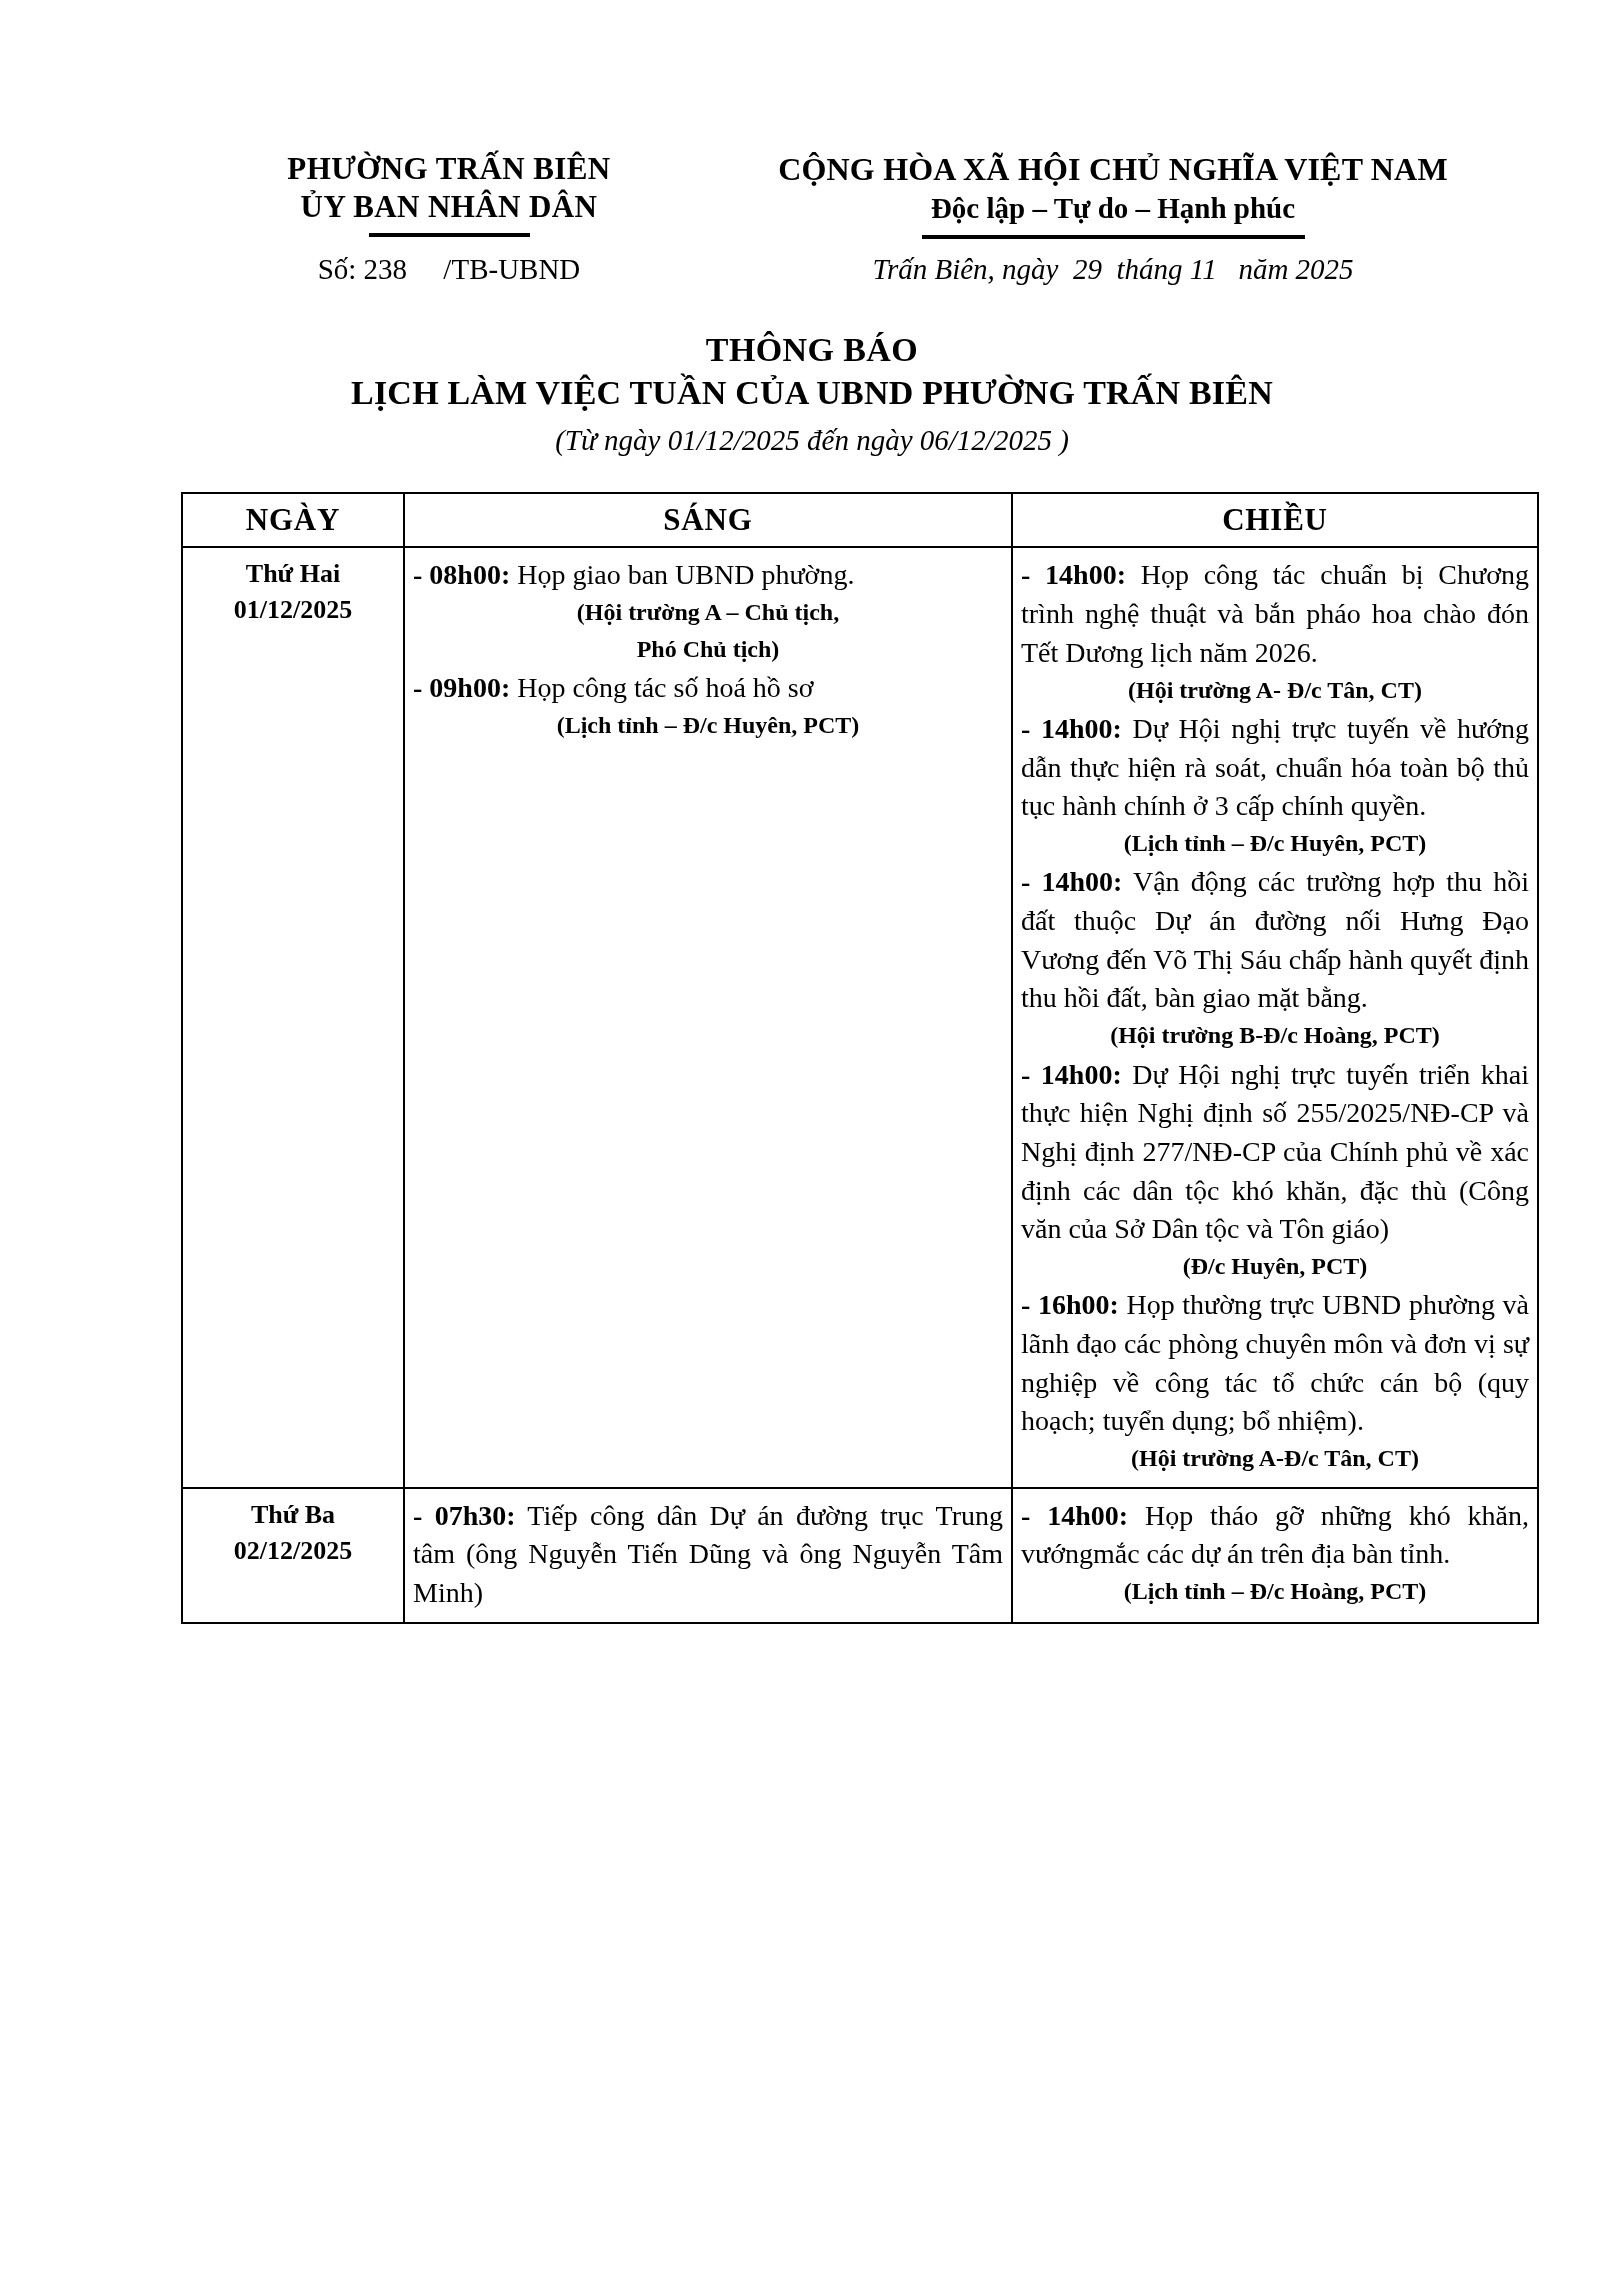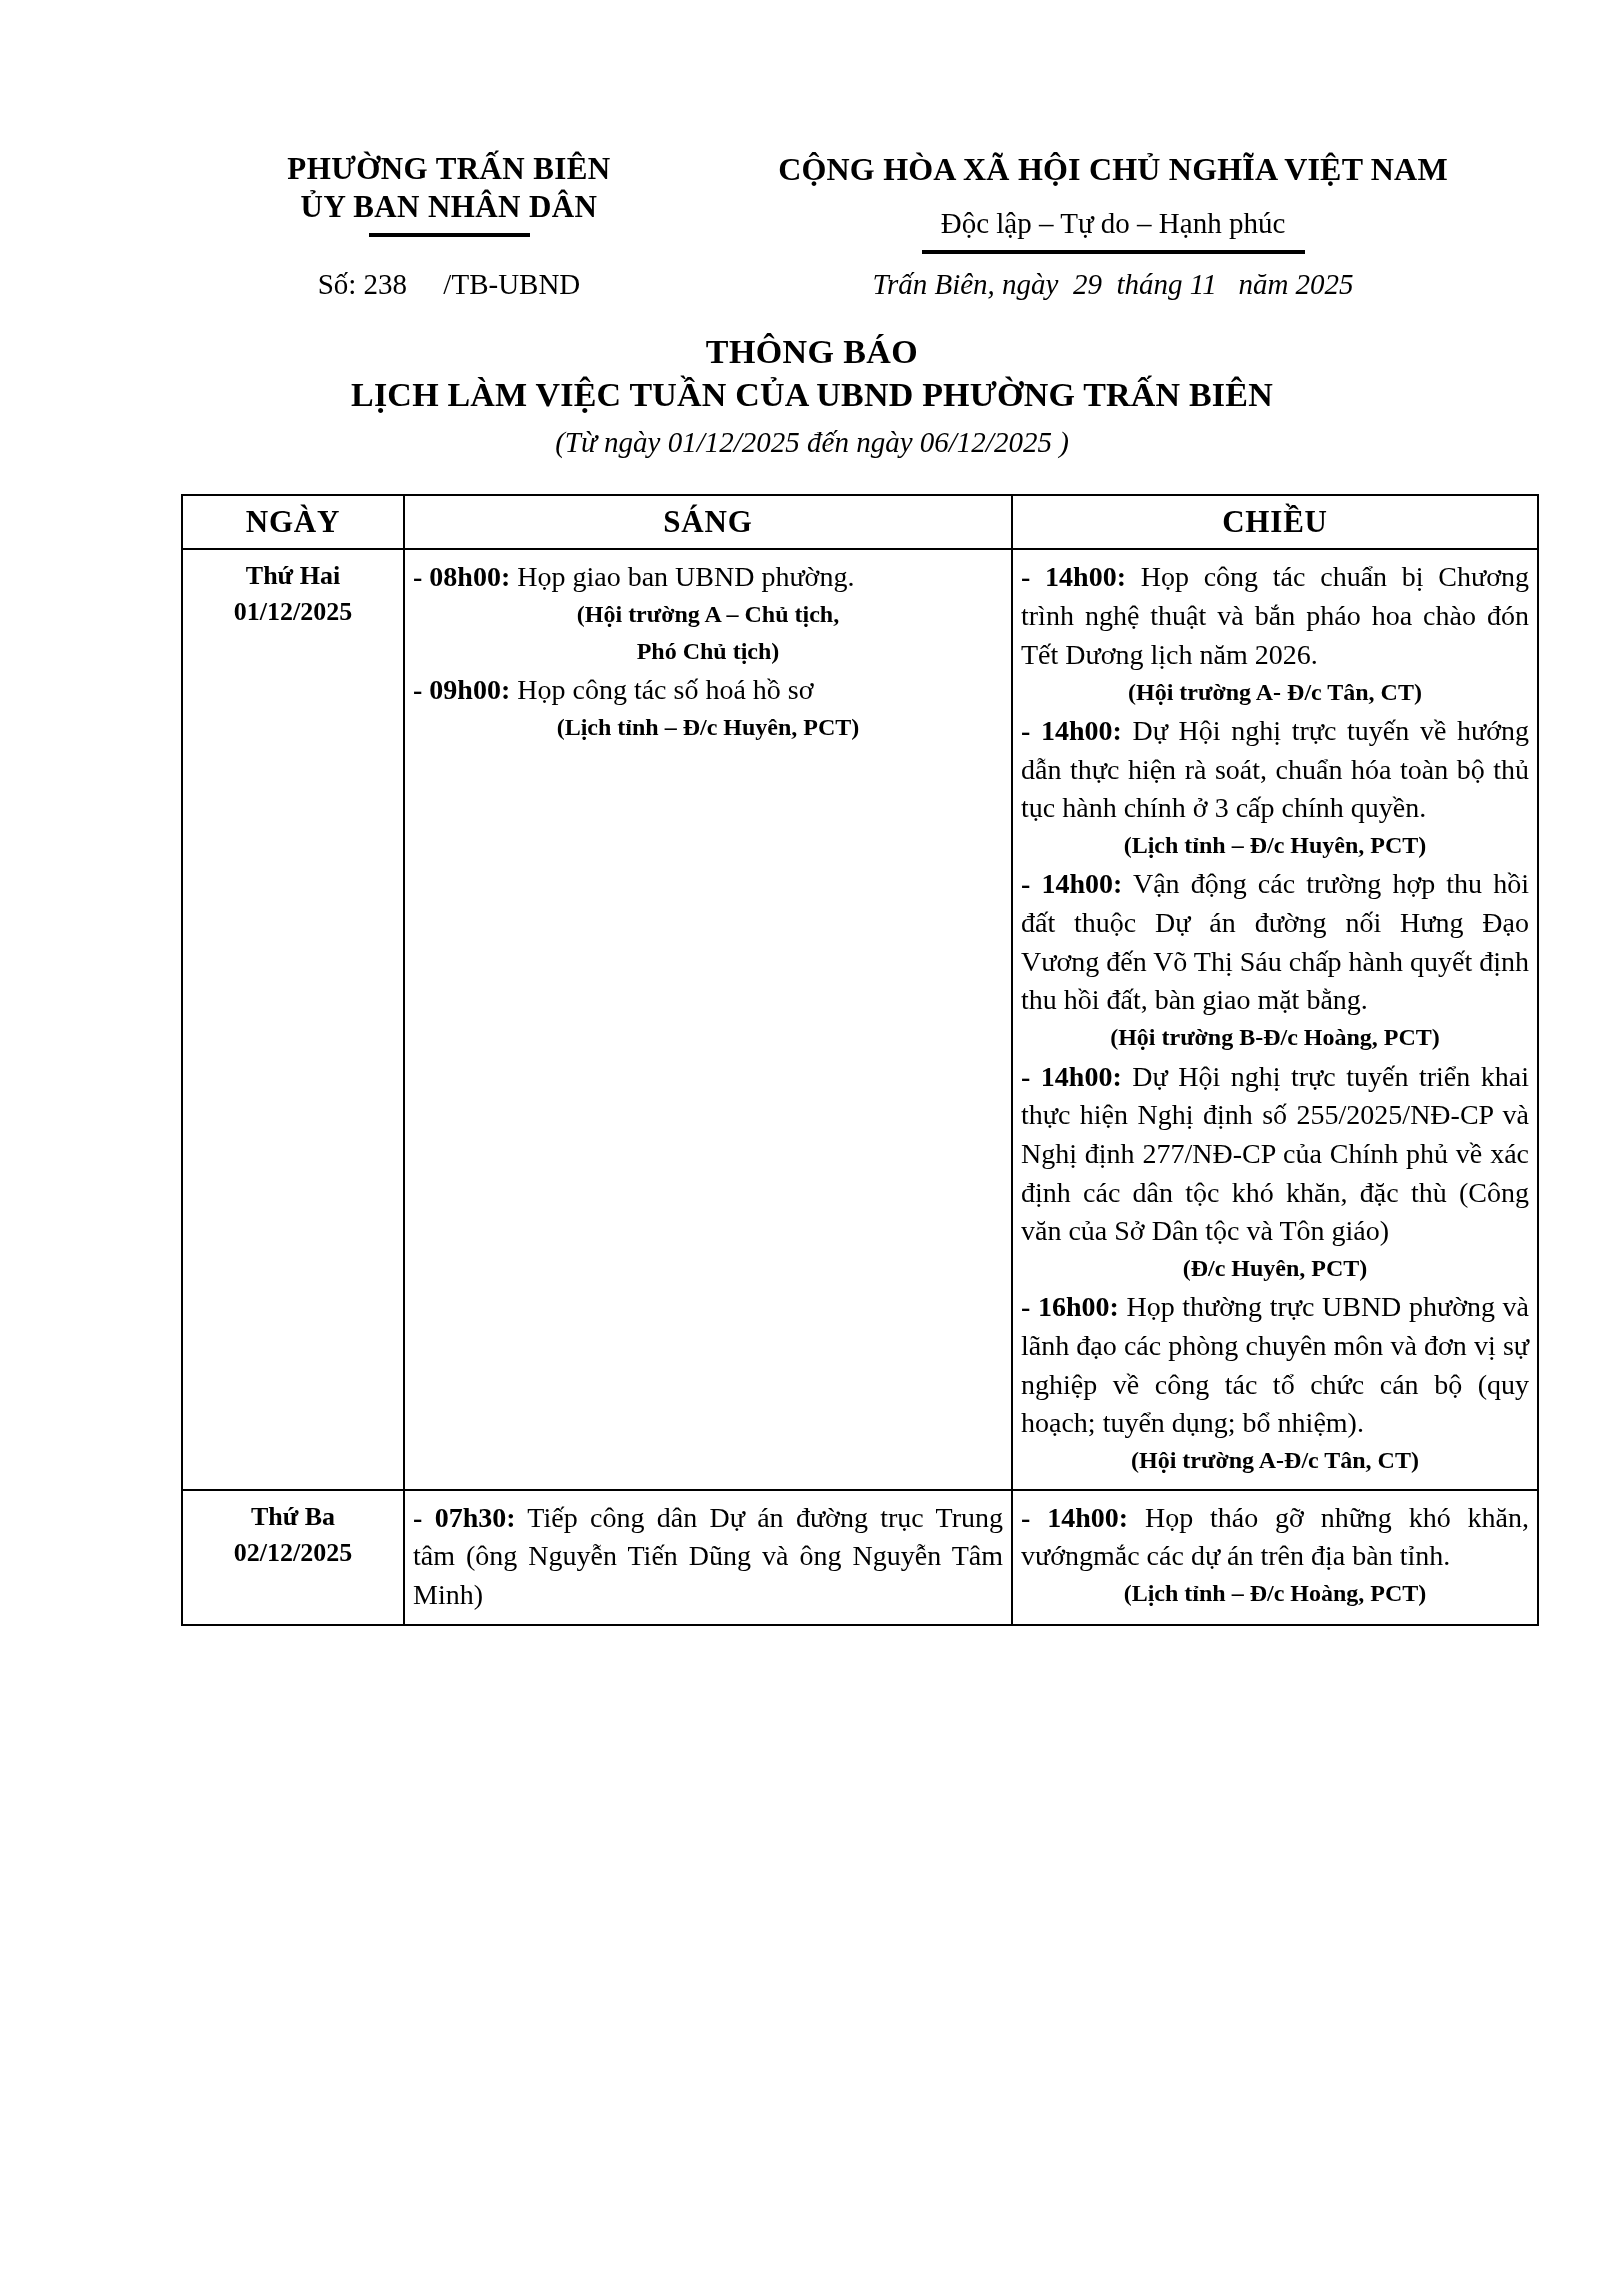--- a/index.html
+++ b/index.html
@@ -49,24 +49,24 @@
     white-space: nowrap;
   }
   .nation-line {
     font-weight: bold;
     font-size: 32px;
     letter-spacing: 0.2px;
     line-height: 1.22;
     white-space: nowrap;
   }
   .motto-line {
-    font-weight: normal;
+    font-weight: bold;
     font-size: 29px;
     line-height: 1.3;
-    margin-top: 16px;
+    margin-top: 1px;
     white-space: nowrap;
   }
 
   .rule {
     height: 3.8px;
     background: #000;
     margin: 7.7px auto 0 auto;
   }
   .rule-left  { width: 161px; }
   .rule-right { width: 383px; }
@@ -89,21 +89,21 @@
     text-align: center;
     padding-right: 115px;
     font-size: 29px;
     font-style: italic;
     white-space: pre;
   }
 
   
   .titleblock {
     text-align: center;
-    margin-top: 31px;
+    margin-top: 44px;
   }
   .t-main {
     font-weight: bold;
     font-size: 34px;
     letter-spacing: 0.4px;
     line-height: 1.18;
   }
   .t-sub {
     font-weight: bold;
     font-size: 34px;

